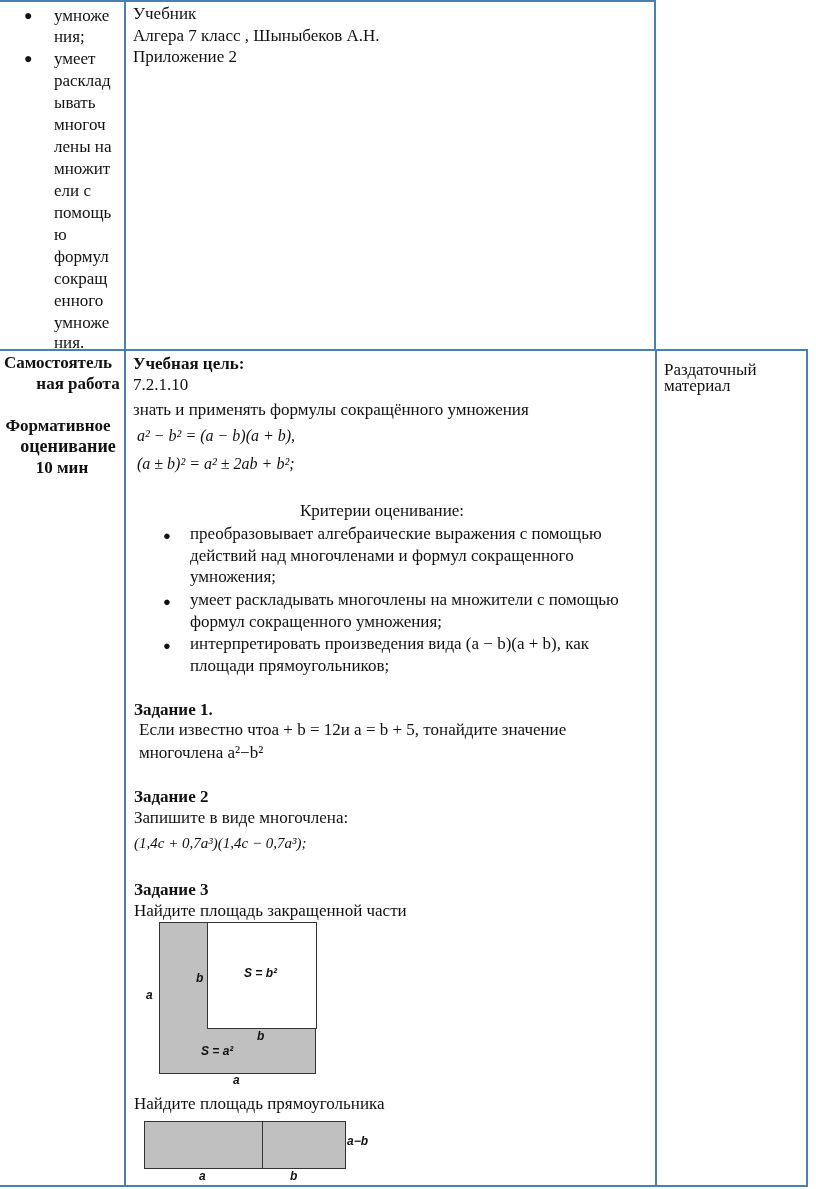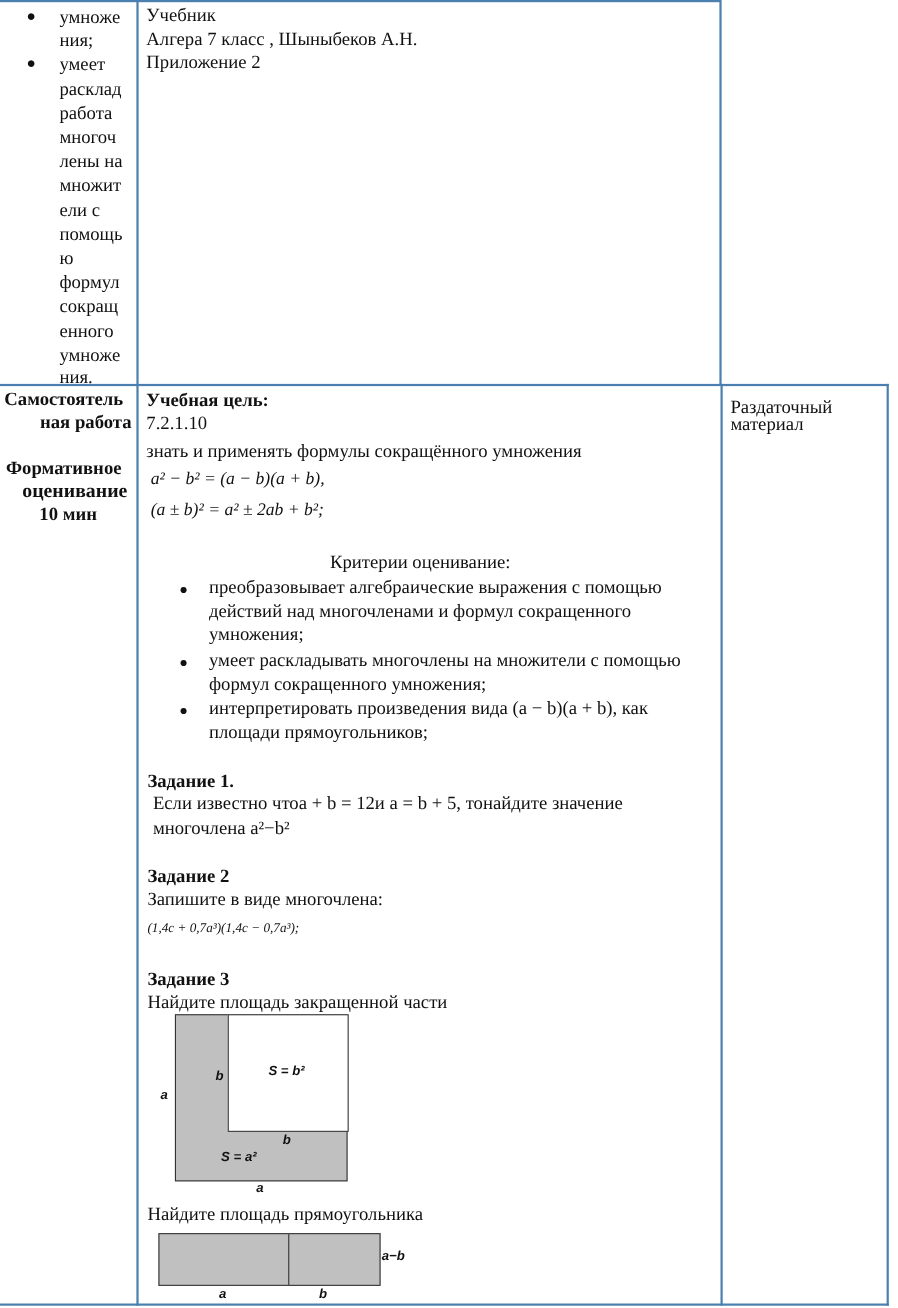--- a/index.html
+++ b/index.html
@@ -25,21 +25,21 @@
 <div class="line" style="left:806px;top:349px;width:2px;height:838px;"></div>
 <div class="line" style="left:0;top:1185px;width:808px;height:2px;"></div>
 
 <div>
   <span class="bullet" style="left:24px;top:8px;">●</span>
   <div class="t" style="left:54px;top:6px;">умноже</div>
   <div class="t" style="left:54px;top:27px;">ния;</div>
   <span class="bullet" style="left:24px;top:51px;">●</span>
   <div class="t" style="left:54px;top:49px;">умеет</div>
   <div class="t" style="left:54px;top:71px;">расклад</div>
-  <div class="t" style="left:54px;top:93px;">работа</div>
+  <div class="t" style="left:54px;top:93px;">ывать</div>
   <div class="t" style="left:54px;top:115px;">многоч</div>
   <div class="t" style="left:54px;top:137px;">лены на</div>
   <div class="t" style="left:54px;top:159px;">множит</div>
   <div class="t" style="left:54px;top:181px;">ели с</div>
   <div class="t" style="left:54px;top:203px;text-align:center;">помощь</div>
   <div class="t" style="left:54px;top:225px;">ю</div>
   <div class="t" style="left:54px;top:247px;">формул</div>
   <div class="t" style="left:54px;top:269px;">сокращ</div>
   <div class="t" style="left:54px;top:291px;">енного</div>
   <div class="t" style="left:54px;top:313px;">умноже</div>
@@ -74,21 +74,21 @@
 <div class="crit" style="top:589px;">умеет раскладывать многочлены на множители с помощью формул сокращенного умножения;</div>
 <span class="cb" style="top:638px;">●</span>
 <div class="crit" style="top:633px;">интерпретировать произведения вида (a − b)(a + b), как площади прямоугольников;</div>
 
 <div class="t b" style="left:134px;top:700px;">Задание  1.</div>
 <div class="t" style="left:139px;top:720px;">Если известно чтоa + b = 12и a = b + 5, тонайдите значение</div>
 <div class="t" style="left:139px;top:743px;">многочлена a²−b²</div>
 
 <div class="t b" style="left:134px;top:787px;">Задание 2</div>
 <div class="t" style="left:134px;top:808px;">Запишите в виде многочлена:</div>
-<div class="t math" style="left:134px;top:833px;font-size:12px;">(1,4c + 0,7a³)(1,4c − 0,7a³);</div>
+<div class="t math" style="left:134px;top:833px;font-size:15px;">(1,4c + 0,7a³)(1,4c − 0,7a³);</div>
 
 <div class="t b" style="left:134px;top:880px;">Задание 3</div>
 <div class="t" style="left:134px;top:901px;">Найдите площадь закращенной части</div>
 
 <div style="position:absolute;left:159px;top:922px;width:157px;height:152px;background:#c0c0c0;border:1.5px solid #333;box-sizing:border-box;"></div>
 <div style="position:absolute;left:207px;top:922px;width:110px;height:107px;background:#fff;border:1.5px solid #333;box-sizing:border-box;"></div>
 <div class="fig-label" style="left:146px;top:988px;">a</div>
 <div class="fig-label" style="left:196px;top:971px;">b</div>
 <div class="fig-label" style="left:244px;top:966px;">S = b²</div>
 <div class="fig-label" style="left:257px;top:1029px;">b</div>

